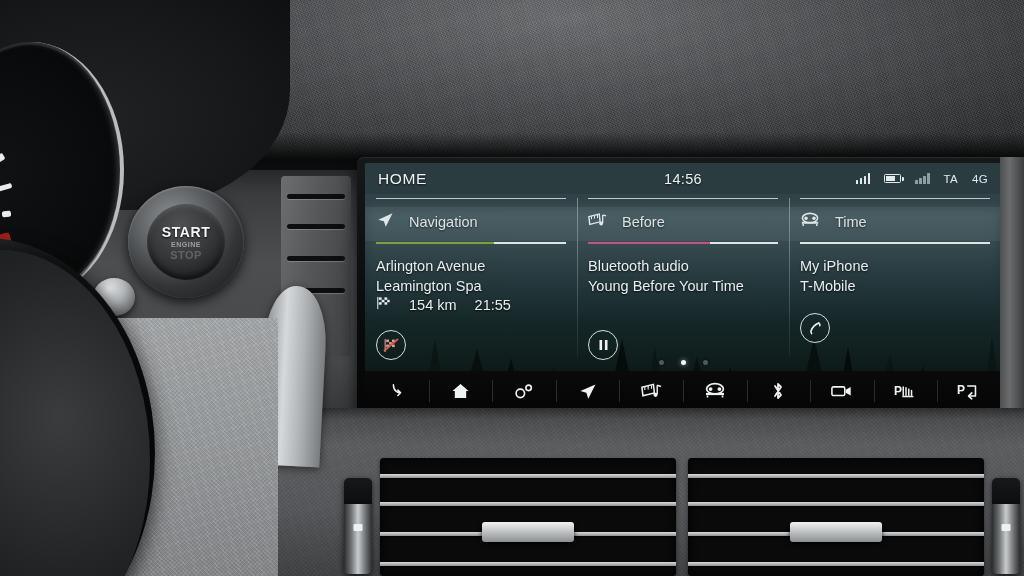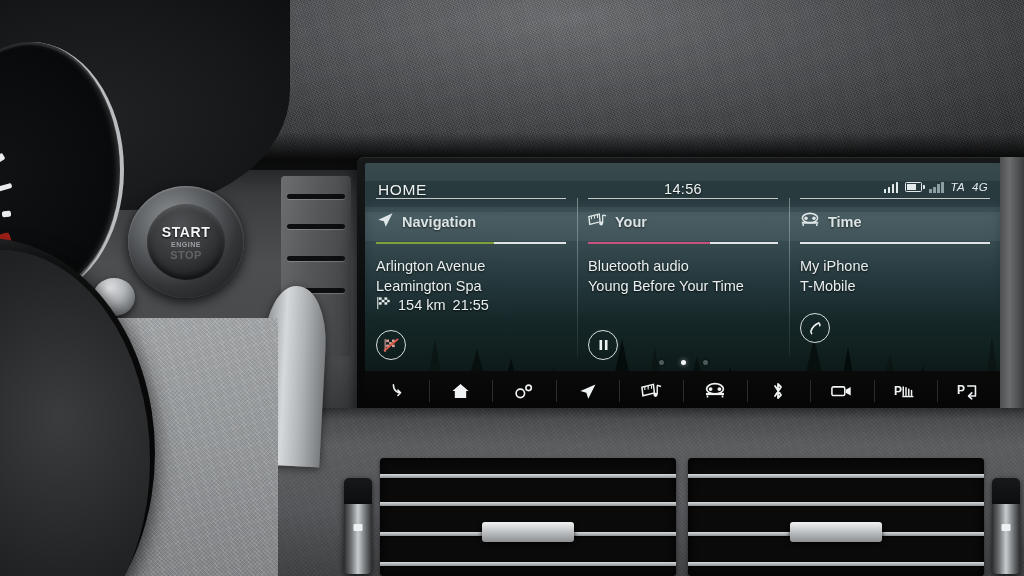--- a/index.html
+++ b/index.html
@@ -130,56 +130,55 @@
     background:linear-gradient(to bottom, rgba(170,195,198,.20), rgba(150,180,185,.07) 60%, rgba(0,0,0,0));
     filter:blur(6px); }
   .trees{ position:absolute; left:0; bottom:0; width:100%; height:100%; }
   .tree{ position:absolute; bottom:0; background:transparent; }
   .tree i{ display:block; width:0; height:0; border-left:var(--w) solid transparent;
     border-right:var(--w) solid transparent; border-bottom:var(--h) solid var(--c); }
 
   
   .statusbar{
     position:absolute; left:0; top:0; width:100%; height:31px;
-    display:flex; align-items:flex-start; padding:0 13px;
+    display:flex; align-items:center; padding:0 13px;
     background:linear-gradient(to bottom, rgba(30,48,52,.55), rgba(22,38,42,.25));
     color:#e8eef0;
-    margin-top:18px;
   }
   .sb-home{ font-size:15.5px; letter-spacing:.6px; color:#eef3f4; text-shadow:0 1px 2px rgba(0,0,0,.7);}
   .sb-clock{ position:absolute; left:0; width:100%; text-align:center; font-size:14.5px;
     color:#eef3f4; letter-spacing:.3px; text-shadow:0 1px 2px rgba(0,0,0,.7); pointer-events:none;}
-  .sb-right{ margin-left:auto; display:flex; align-items:center; gap:7px; z-index:2;font-style:italic;}
+  .sb-right{ margin-left:auto; display:flex; align-items:center; gap:14px; z-index:2;}
   .sb-right .txt{ font-size:11.5px; color:#e3eaec; letter-spacing:.3px;}
 
   .bars{ display:flex; align-items:flex-end; gap:1.5px; height:11px;}
   .bars span{ width:2.5px; background:#e3eaec; border-radius:.5px;}
   .bars span:nth-child(1){height:4px}.bars span:nth-child(2){height:6px}
   .bars span:nth-child(3){height:8.5px}.bars span:nth-child(4){height:11px}
   .bars.dim span{ background:#8c9fa2; }
   .batt{ width:17px; height:9.5px; border:1.4px solid #e3eaec; border-radius:1.5px; position:relative;}
   .batt::after{content:"";position:absolute;right:-3.5px;top:2px;width:2px;height:4px;background:#e3eaec;border-radius:0 1px 1px 0;}
   .batt i{ position:absolute; left:1px; top:1px; bottom:1px; width:60%; background:#e3eaec; display:block;}
 
   
   .cards{ position:absolute; left:0; top:31px; width:100%; height:163px; display:flex; }
   .card{ position:relative; flex:1; padding:0 11px; }
   .card + .card::before{ content:""; position:absolute; left:0; top:4px; bottom:0; width:1px;
     background:linear-gradient(to bottom, rgba(255,255,255,.38), rgba(255,255,255,.05)); }
   .card-top-rule{ position:absolute; left:11px; right:11px; top:4px; height:1px; background:rgba(255,255,255,.72); }
-  .card-head{ display:flex; align-items:center; gap:8px; margin-top:17px; height:22px;font-weight:bold; }
+  .card-head{ display:flex; align-items:center; gap:15px; margin-top:17px; height:22px; }
   .card-head .ttl{ font-size:14.5px; color:#eaf0f1; text-shadow:0 1px 2px rgba(0,0,0,.75); }
   .card-glass{ position:absolute; left:0; top:13px; right:0; height:34px;
     background:rgba(120,150,155,.13); pointer-events:none; }
   .rule{ position:relative; margin-top:9px; height:2px; background:rgba(255,255,255,.85); }
   .rule .prog{ position:absolute; left:0; top:0; height:2px; }
   .lines{ margin-top:13px; }
   .lines div{ font-size:14.5px; line-height:19.5px; color:#e9eff0; text-shadow:0 1px 2px rgba(0,0,0,.8);
     white-space:nowrap; }
-  .navrow{ display:flex; align-items:flex-end; gap:7px; }
+  .navrow{ display:flex; align-items:flex-end; gap:18px; }
   .circ-btn{
     position:absolute; bottom:-3px; width:30px; height:30px; border-radius:50%;
     border:1.5px solid rgba(236,242,243,.9); display:flex; align-items:center; justify-content:center;
     color:#eef3f4;
   }
 
   
   .dots{ position:absolute; left:0; top:197px; width:100%; display:flex; justify-content:center; gap:17px; }
   .dots i{ width:5px; height:5px; border-radius:50%; background:#4d5a5c; display:block;
     box-shadow:0 0 3px rgba(0,0,0,.8); }
@@ -430,21 +429,21 @@
           <div class="card-head">
             <span>
               <svg width="19" height="17" viewBox="0 0 22 19">
                 <path d="M1 5 L13 2 L14 11 L2 14 Z" fill="none" stroke="#eef3f4" stroke-width="1.6"></path>
                 <path d="M4 4.5 L4 8 M7.5 3.8 L7.5 7.3 M11 3.1 L11 6.6" stroke="#eef3f4" stroke-width="1.2"></path>
                 <path d="M17 3 L17 12.5" stroke="#eef3f4" stroke-width="1.5"></path>
                 <circle cx="15.2" cy="13" r="2.2" fill="#eef3f4"></circle>
                 <path d="M17 3 L21 4.2" stroke="#eef3f4" stroke-width="1.5"></path>
               </svg>
             </span>
-            <span class="ttl">Your</span>
+            <span class="ttl">Before</span>
           </div>
           <div class="rule">
             <div class="prog" id="med-prog" style="width: 64%; background: rgb(200, 82, 126);"></div>
           </div>
           <div class="lines">
             <div>Bluetooth audio</div>
             <div>Young Before Your Time</div>
           </div>
           <div class="circ-btn" style="left:11px;">
             <svg width="11" height="12" viewBox="0 0 11 12">

